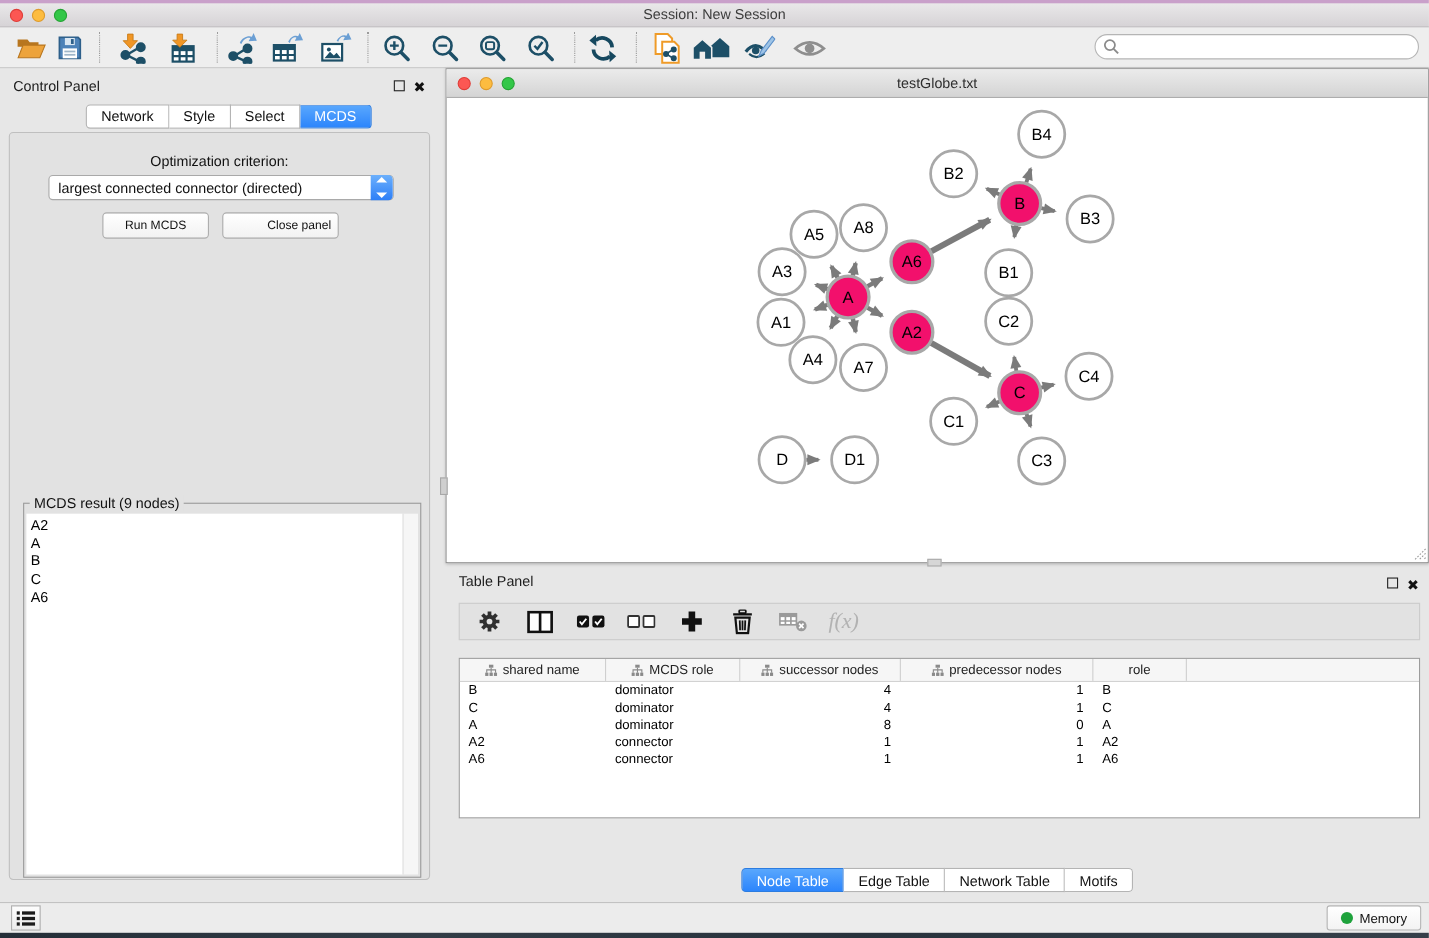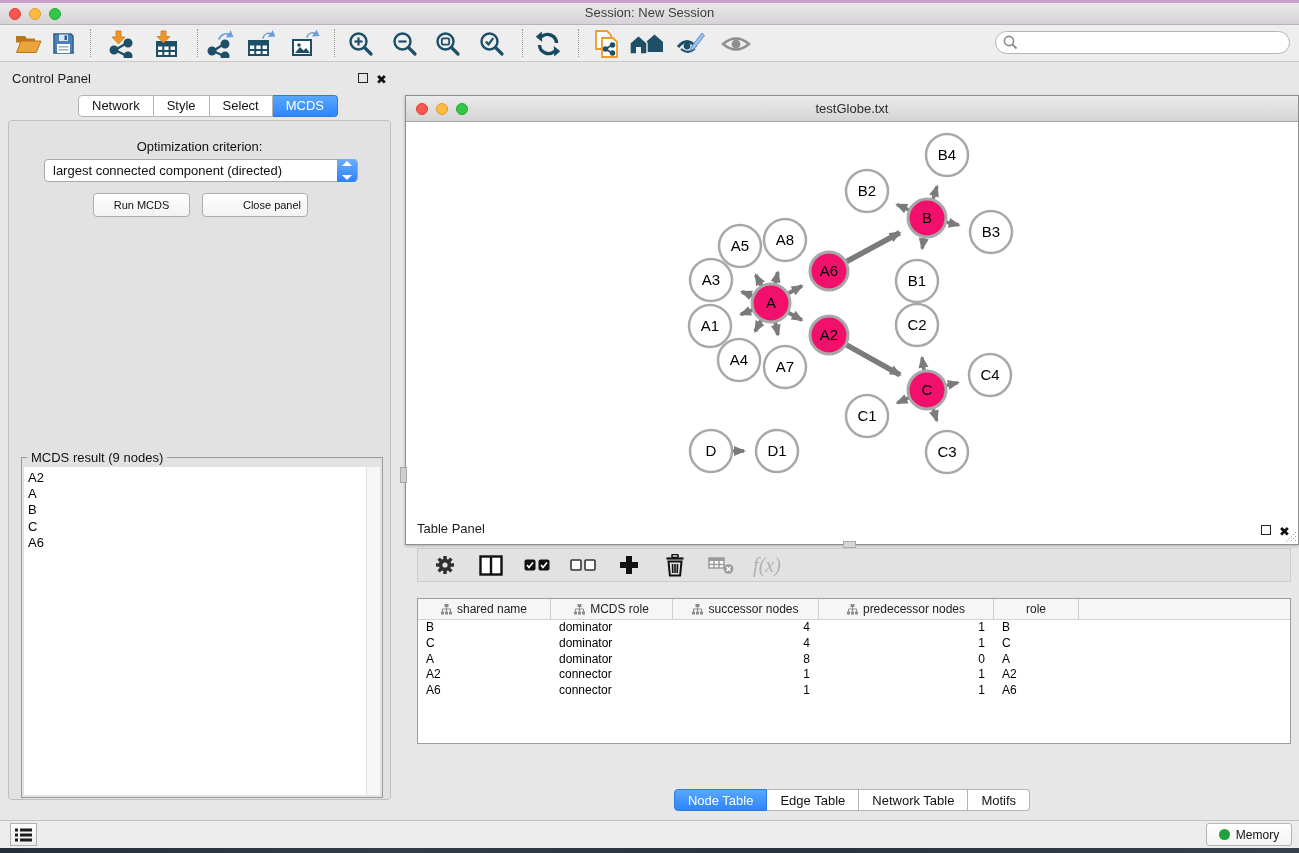--- a/index.html
+++ b/index.html
@@ -55,21 +55,21 @@
   #run-btn { left:84px; width:97px; }
   #closep-btn { left:193px; width:106px;padding-left:34px; }
   #mcds-group { position:absolute; left:12px; top:336px; width:362px; height:341px; border:1px solid #9a9a9a; }
   #mcds-legend { position:absolute; left:5px; top:-8px; background:#e2e2e2; padding:0 4px; font-size:13px; color:#111; }
   #mcds-list { position:absolute; left:2px; top:9px; right:16px; bottom:2px; background:#fff; overflow:hidden;
     padding:3px 0 0 4px; font-size:13px; line-height:16.2px; color:#000; }
   #mcds-scroll { position:absolute; right:2px; top:9px; width:14px; bottom:2px; background:#f6f6f6; border-left:1px solid #e3e3e3; }
 
   
   #net-window { position:absolute; left:405px; top:62px; width:894px; height:450px;
-    background:#fff; border:1px solid #8f8f8f; box-shadow:0 1px 3px rgba(0,0,0,.25);margin-top:33px; }
+    background:#fff; border:1px solid #8f8f8f; box-shadow:0 1px 3px rgba(0,0,0,.25); }
   #net-titlebar { position:absolute; left:0; top:0; width:100%; height:26px;
     background:linear-gradient(#ebebeb,#d4d4d4); border-bottom:1px solid #a5a5a5; }
   #net-titlebar .lights { left:10px; top:7px; }
   #net-titlebar .win-title { top:5px; color:#2d2d2d; }
   #net-canvas { position:absolute; left:1px; top:27px; width:890px; height:421px; background:#fff; }
   #left-tab-handle { position:absolute; left:-6px; top:371px; width:7px; height:16px;
     background:#cfcfcf; border:1px solid #a8a8a8; }
   #bottom-handle { position:absolute; left:437px; bottom:-4px; width:13px; height:7px;
     background:#d6d6d6; border:1px solid #ababab; }
   #resize-grip { position:absolute; right:1px; bottom:1px; }
@@ -278,21 +278,21 @@
   <span class="close-btn" style="left:376px; top:13px">✖</span>
   <div id="cp-tabs">
       <span class="tab">Network</span>
       <span class="tab">Style</span>
       <span class="tab">Select</span>
       <span class="tab active">MCDS</span>
     </div>
   <div id="cp-box">
     <div id="opt-label">Optimization criterion:</div>
     <div id="criterion-select">
-      <span>largest connected component (directed)</span>
+      <span>largest connected connector (directed)</span>
       <span class="stepper">
           <i class="up"></i>
           <i class="down"></i>
         </span>
     </div>
     <div class="cp-btn" id="run-btn">Run MCDS</div>
     <div class="cp-btn" id="closep-btn">Close panel</div>
     <div id="mcds-group">
       <span id="mcds-legend">MCDS result (9 nodes)</span>
       <div id="mcds-list">

